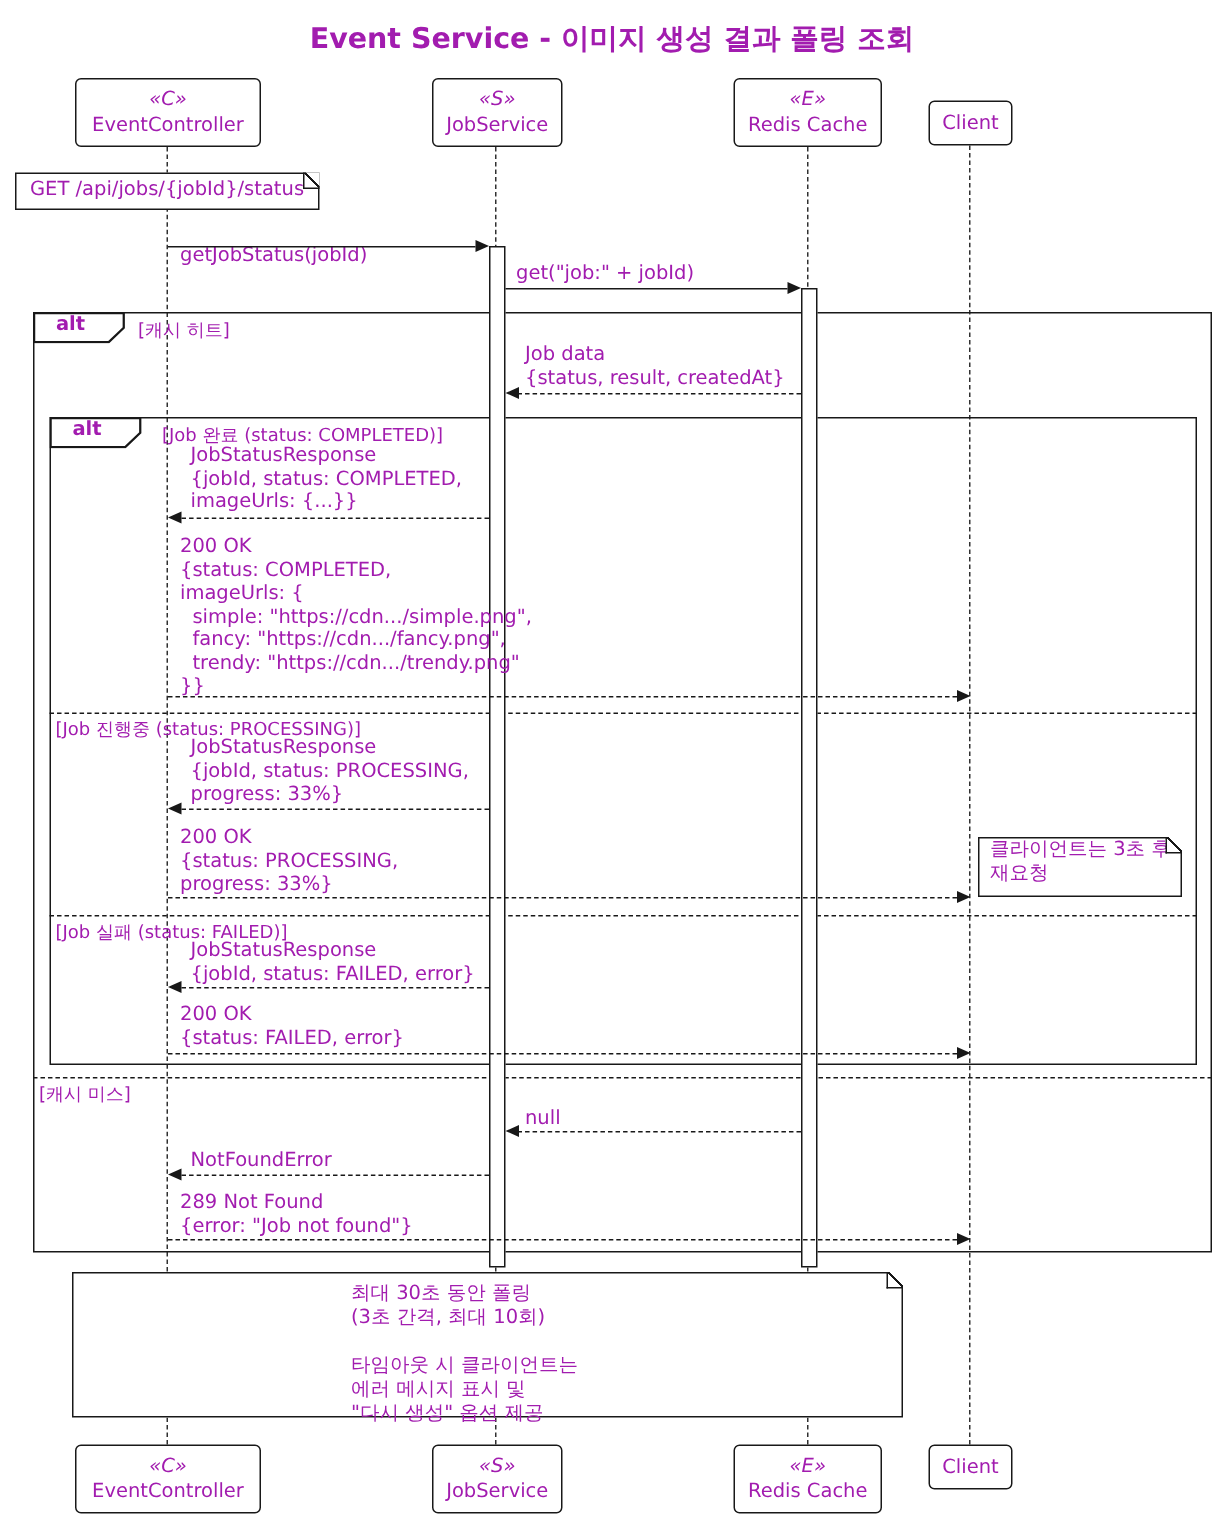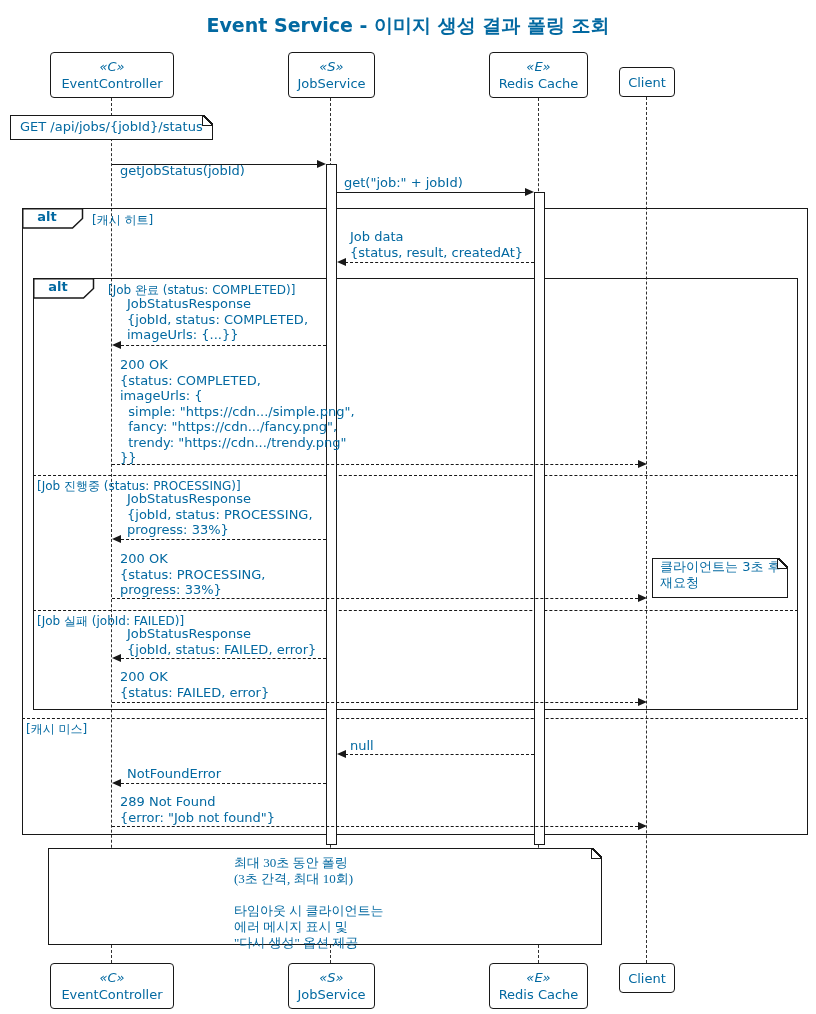--- a/index.html
+++ b/index.html
@@ -1,18 +1,18 @@
 <!DOCTYPE html>
 <html><head>
 <meta charset="utf-8">
 <style>
   html,body{margin:0;padding:0;background:#ffffff;}
   #canvas{
     position:relative;width:816px;height:1014px;background:#ffffff;
-    font-family:"DejaVu Sans","Liberation Sans",sans-serif;color:#0369a1;overflow:hidden;
+    font-family:"DejaVu Sans","Liberation Sans",sans-serif;color:#a21caf;overflow:hidden;
   }
   .title{position:absolute;left:0;top:13px;width:100%;text-align:center;
     font-size:19px;font-weight:bold;z-index:6;}
   .lifeline{position:absolute;width:0;border-left:1px dashed #303030;z-index:1;}
   .frame{position:absolute;border:1.5px solid #181818;background:transparent;z-index:2;box-sizing:border-box;}
   .ptab{position:absolute;z-index:3;}
   .ptab .op{position:absolute;left:0;top:1px;width:50px;text-align:center;
     font-size:13px;font-weight:bold;}
   .cond{position:absolute;font-size:12px;font-weight:normal;z-index:3;white-space:pre;}
   .divider{position:absolute;height:0;border-top:1px dashed #181818;z-index:2;}
@@ -62,21 +62,21 @@
     <span class="op">alt</span>
   </div>
 
   <div class="cond" style="left:92px;top:212px;">[캐시 히트]</div>
   <div class="cond" style="left:108px;top:282px;">[Job 완료 (status: COMPLETED)]</div>
 
   <div class="divider" style="left:33px;top:475px;width:765px;"></div>
   <div class="cond" style="left:37px;top:478px;">[Job 진행중 (status: PROCESSING)]</div>
 
   <div class="divider" style="left:33px;top:610px;width:765px;"></div>
-  <div class="cond" style="left:37px;top:613px;">[Job 실패 (jobId: FAILED)]</div>
+  <div class="cond" style="left:37px;top:613px;">[Job 실패 (status: FAILED)]</div>
 
   <div class="divider" style="left:22px;top:718px;width:786px;"></div>
   <div class="cond" style="left:26px;top:721px;">[캐시 미스]</div>
 
   <div class="bar" style="left:326px;top:164px;height:681px;"></div>
   <div class="bar" style="left:534px;top:192px;height:653px;"></div>
 
   <div class="mlabel" style="left:120px;top:147px;margin-top:16px;">getJobStatus(jobId)</div>
   <div class="mline" style="left:112px;top:164px;width:205px;"></div>
   <div class="head r" style="left:317px;top:160px;"></div>
@@ -137,21 +137,21 @@
   <div class="head l" style="left:112px;top:779px;"></div>
 
   <div class="mlabel" style="left:120px;top:794px;">289 Not Found
 {error: "Job not found"}</div>
   <div class="mline dashed" style="left:112px;top:826px;width:526px;"></div>
   <div class="head r" style="left:638px;top:822px;"></div>
 
   <div class="note" style="left:10px;top:115px;width:203px;height:25px;padding:3px 9px;">GET /api/jobs/{jobId}/status</div>
   <div class="note" style="left:652px;top:558px;width:136px;height:40px;padding:0 7px;">클라이언트는 3초 후
 재요청</div>
-  <div class="note" style="left:48px;top:848px;width:554px;height:97px;padding:6px 0 0 185px;font-family:Liberation Serif, serif;">최대 30초 동안 폴링
+  <div class="note" style="left:48px;top:848px;width:554px;height:97px;padding:6px 0 0 185px;">최대 30초 동안 폴링
 (3초 간격, 최대 10회)
 
 타임아웃 시 클라이언트는
 에러 메시지 표시 및
 "다시 생성" 옵션 제공</div>
 
   <div class="pbox" style="left:50px;top:52px;width:124px;height:46px;">
     <span class="stereo">«C»</span>
     <span>EventController</span>
   </div>

